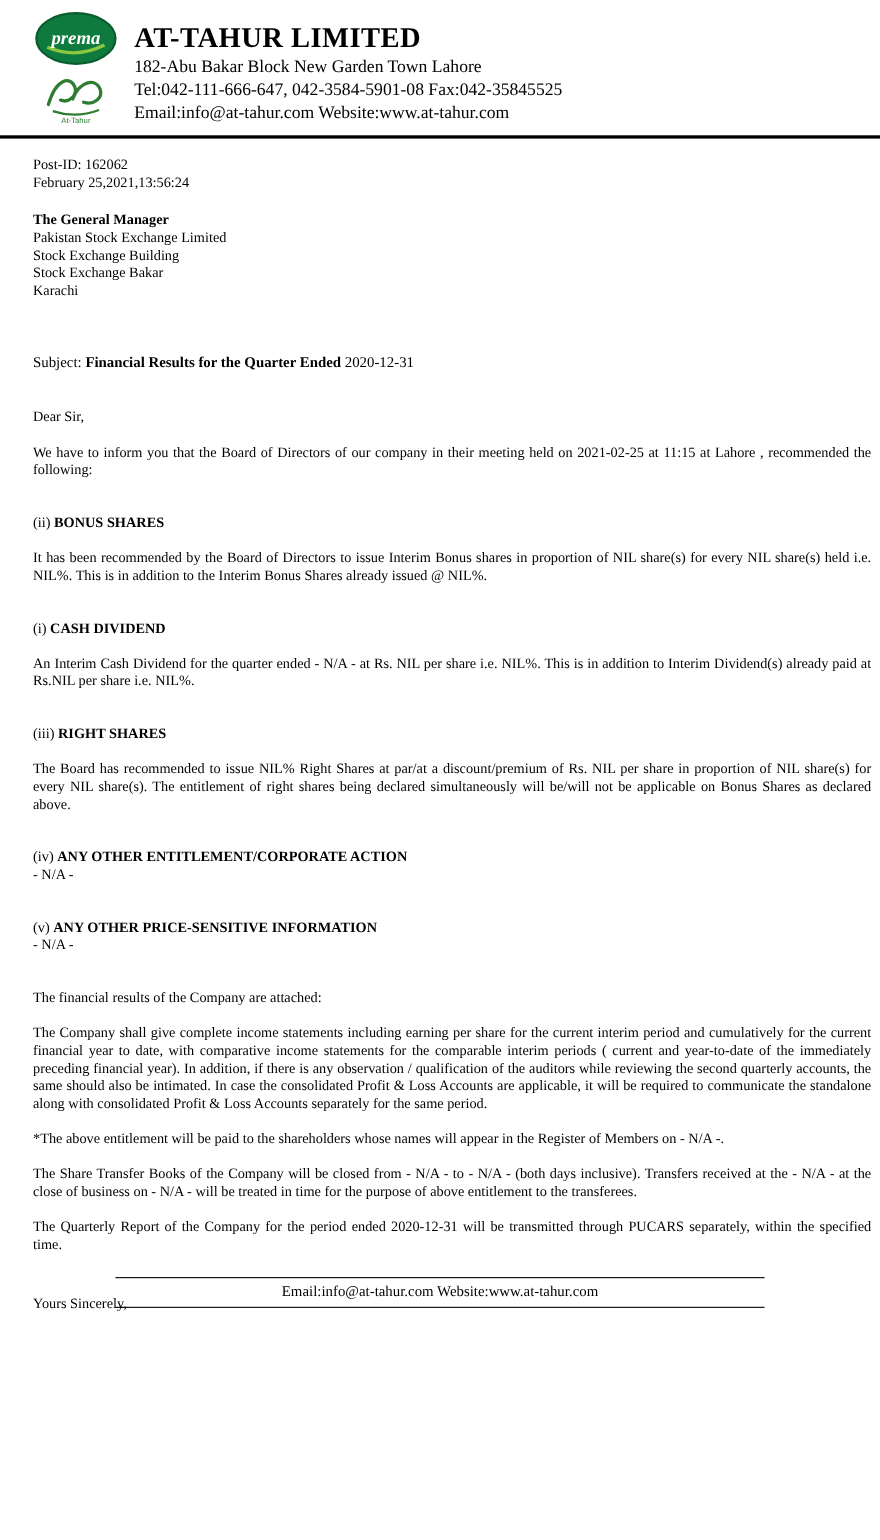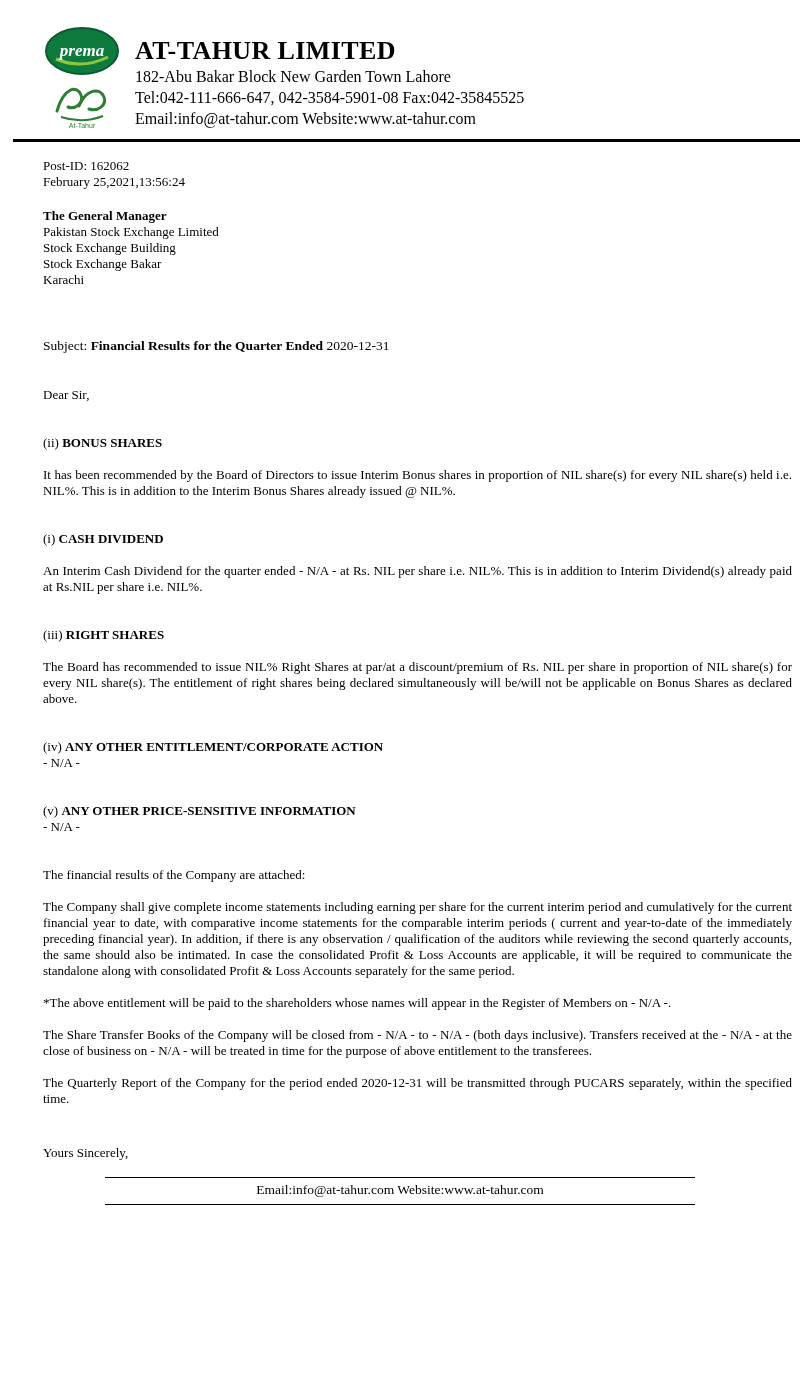--- a/index.html
+++ b/index.html
@@ -1,26 +1,25 @@
 <!DOCTYPE html>
 <html><head>
 <meta charset="utf-8">
 <style>
   * { margin:0; padding:0; box-sizing:border-box; }
   html, body { background:#ffffff; }
   .page {
     position:relative;
     width:800px;
     height:1196px;
-    margin:16px auto;
+    margin:0 auto;
     background:#ffffff;
     color:#000000;
     font-family:"Liberation Serif", serif;
     overflow:hidden;
-    padding-left:13px;
   }
   
   .letterhead { display:flex; align-items:flex-start; padding:10px 10px 4px 16px; }
   .logo-col { width:106px; display:flex; flex-direction:column; align-items:center; gap:3px; flex-shrink:0; }
   .head-text { padding-top:10px; }
   .company-name { font-size:26px; font-weight:bold; letter-spacing:0.4px; line-height:30px; }
   .head-line { font-size:16px; line-height:21px; }
   .rule { border:none; border-top:3px solid #000; margin-top:6px; }
   
   .body-content { padding:16px 8px 0 30px; font-size:13px; line-height:16px; }
@@ -77,20 +76,21 @@
       <div class="recipient-line">Pakistan Stock Exchange Limited</div>
       <div class="recipient-line">Stock Exchange Building</div>
       <div class="recipient-line">Stock Exchange Bakar</div>
       <div class="recipient-line">Karachi</div>
     </div>
 
     <p class="subject"><span>Subject: </span><b>Financial Results for the Quarter Ended</b><span> 2020-12-31</span></p>
 
     <p class="salutation">Dear Sir,</p>
 
+    <p class="para">We have to inform you that the Board of Directors of our company in their meeting held on 2021-02-25 at 11:15 at Lahore , recommended the following:</p>
 
     <div>
       <p class="heading"><span>(ii) </span><b>BONUS SHARES</b></p>
       <p class="para">It has been recommended by the Board of Directors to issue Interim Bonus shares in proportion of NIL share(s) for every NIL share(s) held i.e. NIL%. This is in addition to the Interim Bonus Shares already issued @ NIL%.</p>
     </div>
 
     <div>
       <p class="heading"><span>(i) </span><b>CASH DIVIDEND</b></p>
       <p class="para">An Interim Cash Dividend for the quarter ended - N/A - at Rs. NIL per share i.e. NIL%. This is in addition to Interim Dividend(s) already paid at Rs.NIL per share i.e. NIL%.</p>
     </div>

